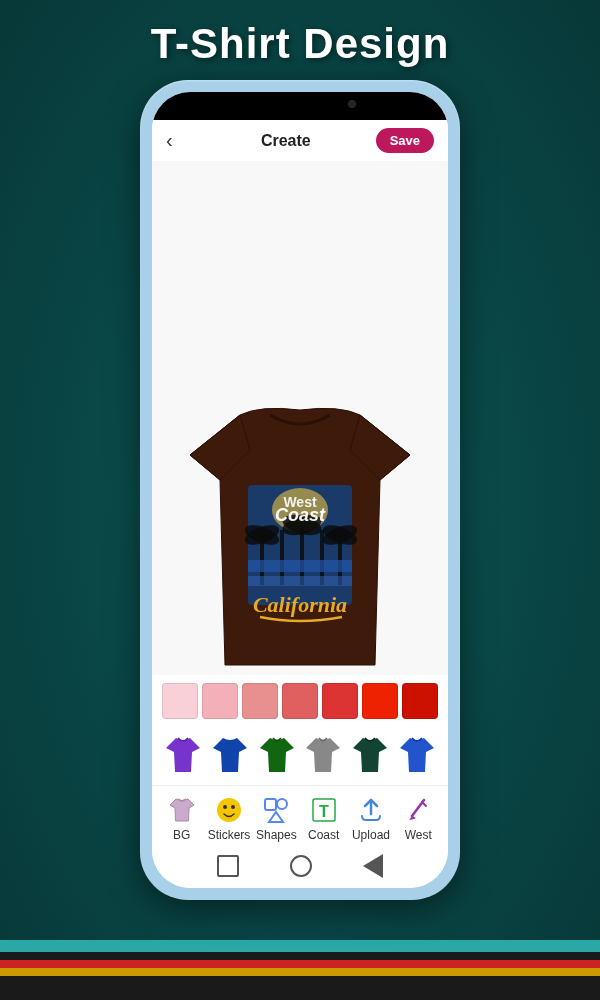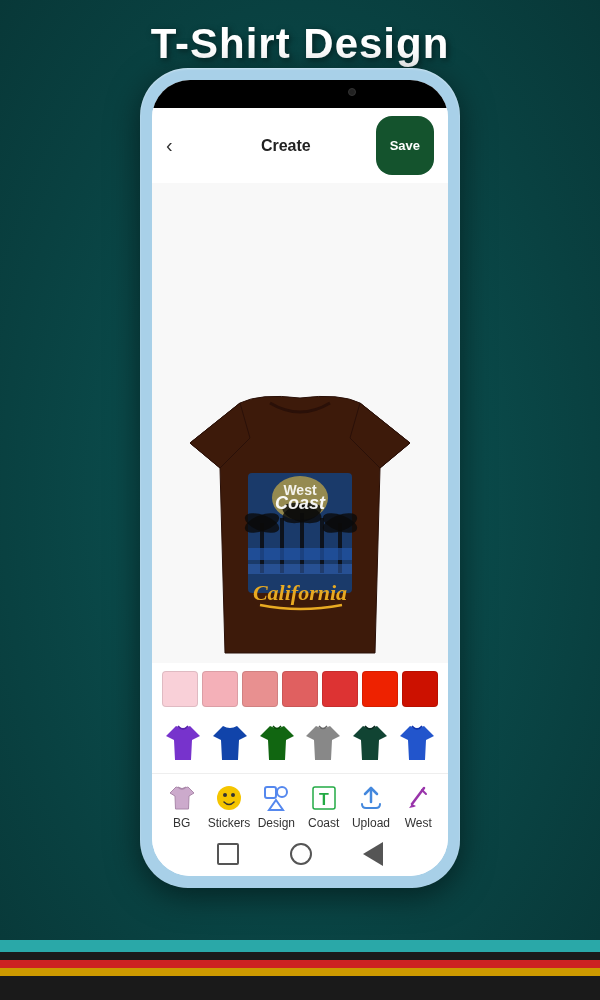--- a/index.html
+++ b/index.html
@@ -33,20 +33,21 @@
     .stripe-gold { background: #cc9900; height: 8px; }
     .stripe-dark2 { background: #1a1a1a; height: 24px; }
 
     
     .app-title {
       color: white;
       font-size: 42px;
       font-weight: 900;
       text-align: center;
       margin-top: 20px;
+      margin-bottom: 12px;
       text-shadow: 2px 2px 6px rgba(0,0,0,0.5);
       letter-spacing: 1px;
     }
 
     
     .phone-frame {
       width: 320px;
       height: 820px;
       background: #a8d0e8;
       border-radius: 48px;
@@ -113,25 +114,25 @@
       cursor: pointer;
       width: 30px;
     }
     .nav-title {
       font-size: 16px;
       font-weight: 600;
       color: #222;
       text-align: center;
     }
     .nav-save {
-      background: #14532d;
+      background: #be185d;
       color: white;
       border: none;
       border-radius: 16px;
-      padding: 22px 14px;
+      padding: 5px 14px;
       font-size: 13px;
       font-weight: 600;
       cursor: pointer;
     }
 
     
     .tshirt-area {
       flex: 1;
       background: #f8f8f8;
       display: flex;
@@ -406,21 +407,21 @@
       </div>
 
       <div class="tool-item">
         <div class="tool-icon">
           <svg width="28" height="28" viewBox="0 0 28 28" xmlns="http://www.w3.org/2000/svg">
             <rect x="3" y="3" width="11" height="11" rx="2" fill="none" stroke="#5588ee" stroke-width="2"></rect>
             <circle cx="20" cy="8" r="5" fill="none" stroke="#5588ee" stroke-width="2"></circle>
             <polygon points="14,16 21,26 7,26" fill="none" stroke="#5588ee" stroke-width="2"></polygon>
           </svg>
         </div>
-        <span class="tool-label">Design</span>
+        <span class="tool-label">Shapes</span>
       </div>
 
       <div class="tool-item">
         <div class="tool-icon">
           <svg width="28" height="28" viewBox="0 0 28 28" xmlns="http://www.w3.org/2000/svg">
             <rect x="3" y="3" width="22" height="22" rx="2" fill="none" stroke="#22aa44" stroke-width="1.5"></rect>
             <text x="14" y="21" text-anchor="middle" font-size="16" font-weight="bold" fill="#22aa44" font-family="Arial">T</text>
           </svg>
         </div>
         <span class="tool-label">Coast</span>

